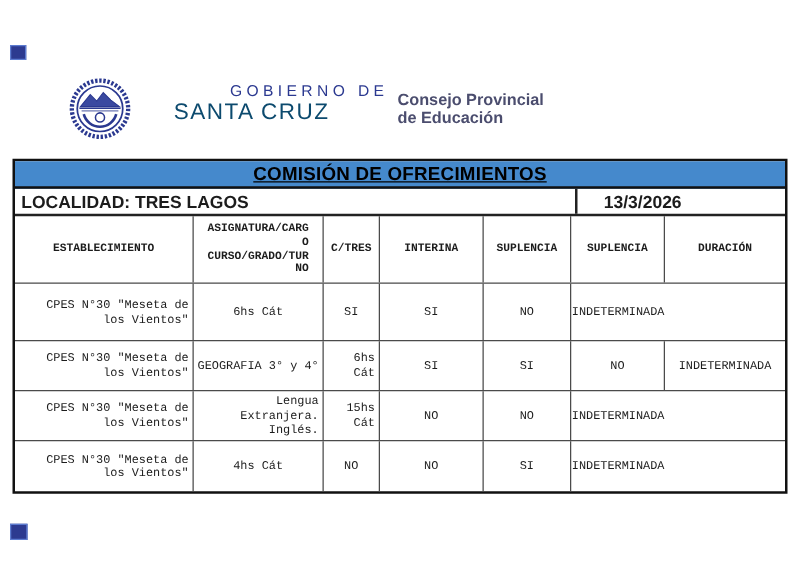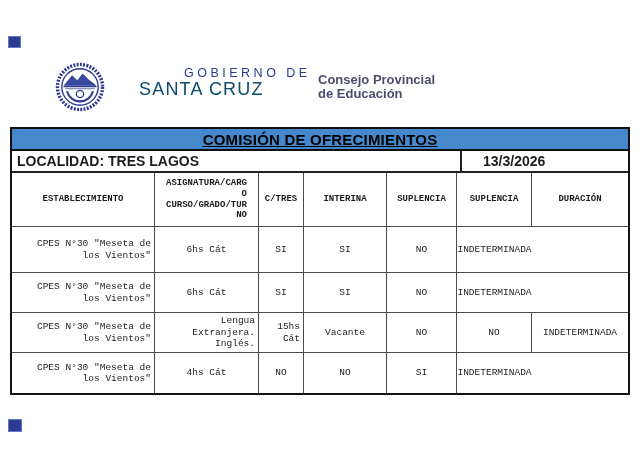--- a/index.html
+++ b/index.html
@@ -99,32 +99,32 @@
     <div class="cell7">CPES N°30 "Meseta de los Vientos"</div>
     <div class="cell7">6hs Cát</div>
     <div class="cell7">SI</div>
     <div class="cell7">SI</div>
     <div class="cell7">NO</div>
     <div class="cell7">INDETERMINADA</div>
   </div>
 
   <div class="grid7 body-row h40">
     <div class="cell7">CPES N°30 "Meseta de los Vientos"</div>
+    <div class="cell7">GEOGRAFIA 3° y 4°</div>
     <div class="cell7">6hs Cát</div>
     <div class="cell7">SI</div>
     <div class="cell7">SI</div>
     <div class="cell7">NO</div>
     <div class="cell7">INDETERMINADA</div>
   </div>
 
   <div class="grid7 body-row h40">
     <div class="cell7">CPES N°30 "Meseta de los Vientos"</div>
     <div class="cell7">Lengua Extranjera. Inglés.</div>
     <div class="cell7">15hs Cát</div>
-    <div class="cell7">Vacante</div>
     <div class="cell7">NO</div>
     <div class="cell7">NO</div>
     <div class="cell7">INDETERMINADA</div>
   </div>
 
   <div class="grid7 body-row h40">
     <div class="cell7">CPES N°30 "Meseta de los Vientos"</div>
     <div class="cell7">4hs Cát</div>
     <div class="cell7">NO</div>
     <div class="cell7">NO</div>

